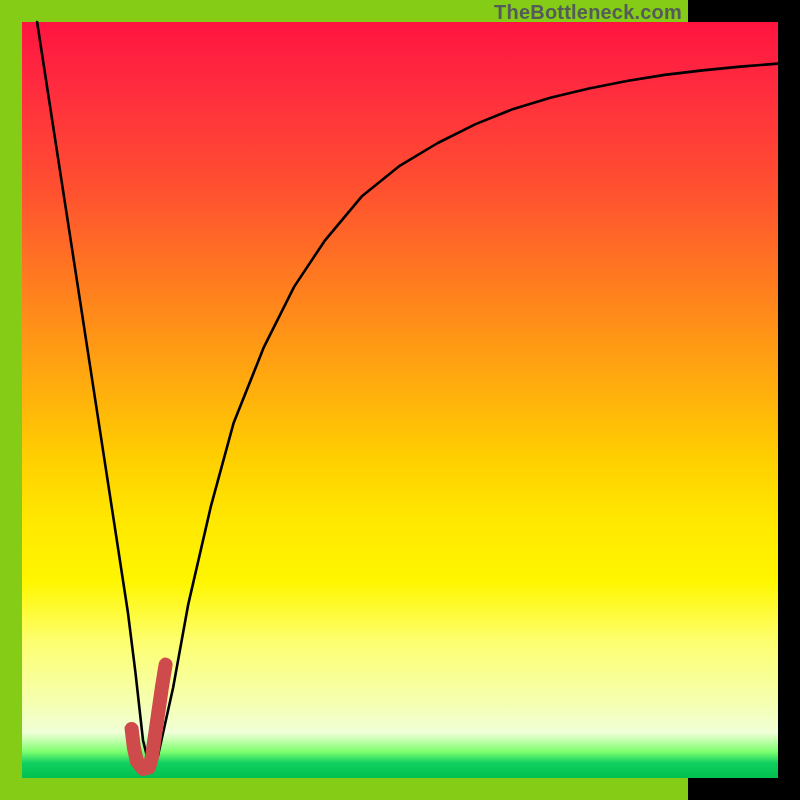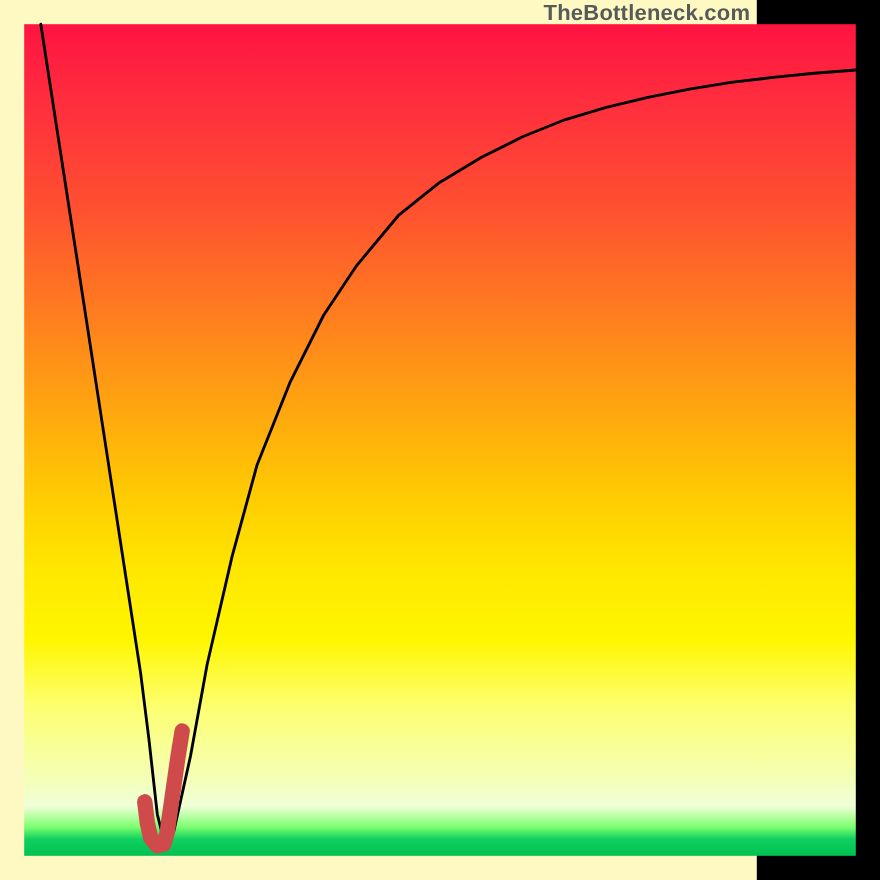--- a/index.html
+++ b/index.html
@@ -7,21 +7,21 @@
     padding: 0;
     width: 800px;
     height: 800px;
     background: #000;
     overflow: hidden;
   }
   .chart-wrap {
     position: relative;
     width: 688px;
     height: 800px;
-    background: #fef9c3;
+    background: #84cc16;
   }
   .plot-area {
     position: absolute;
     left: 22px;
     top: 22px;
     width: 756px;
     height: 756px;
     background: linear-gradient(
       to bottom,
       #ff1440 0%,

